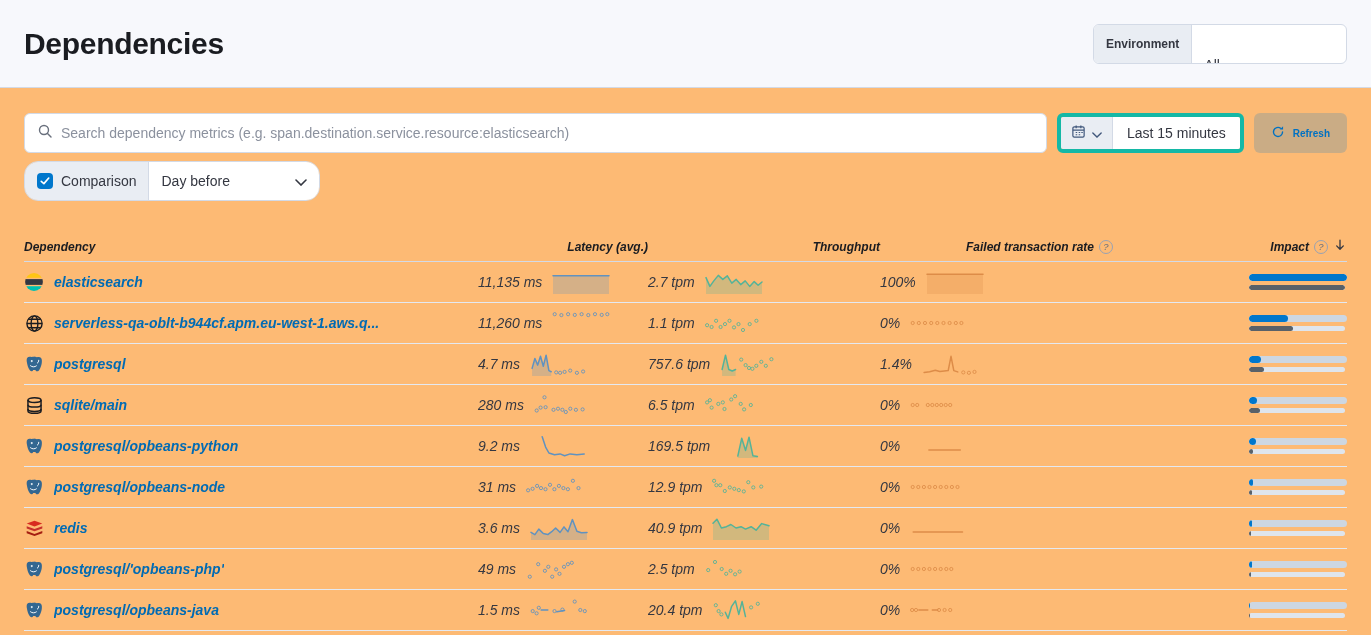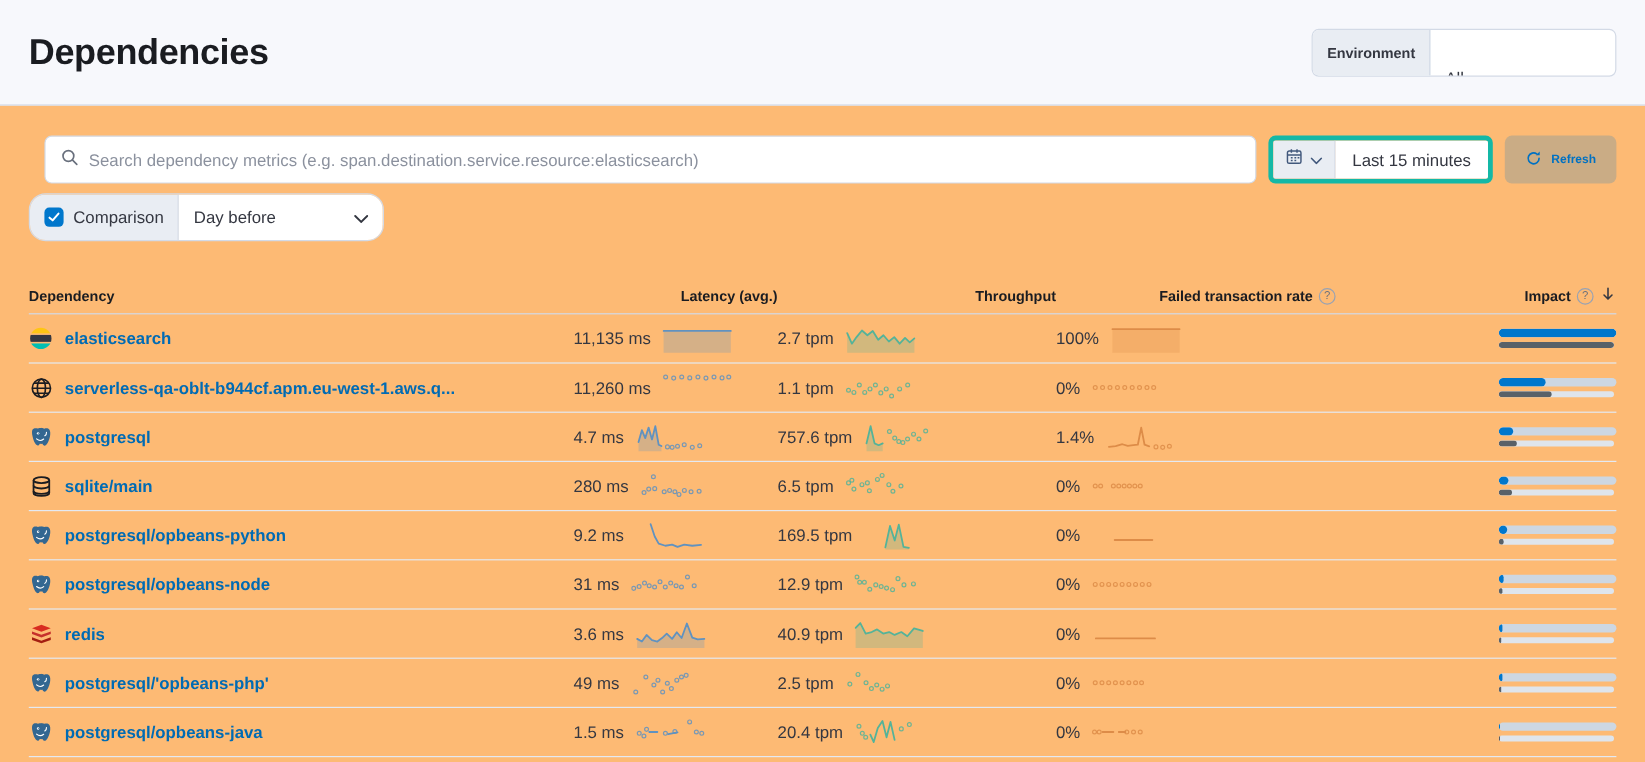--- a/index.html
+++ b/index.html
@@ -11,21 +11,21 @@
     display:flex; align-items:center; justify-content:space-between; padding:0 24px; }
   .page-title { font-size:30px; font-weight:700; color:#1a1c21; letter-spacing:-0.3px; }
   .env-control { display:flex; align-items:stretch; height:40px; border:1px solid #d3dae6;
     border-radius:6px; overflow:hidden; background:#fff; min-width:254px; }
   .env-label { background:#e9edf3; display:flex; align-items:center; padding:0 12px;
     font-size:12px; font-weight:700; color:#343741; border-right:1px solid #d3dae6; }
   .env-select { display:flex; align-items:center; justify-content:space-between; flex:1;
     padding:0 12px; font-size:14px; cursor:pointer; min-width:140px;margin-top:40px; }
 
   
-  .toolbar { display:flex; align-items:center; gap:10px; padding:25px 24px 0;margin-left:13px; }
+  .toolbar { display:flex; align-items:center; gap:10px; padding:25px 24px 0; }
   .search-box { flex:1; height:40px; border:1px solid #d3dae6; border-radius:6px; background:#fff;
     display:flex; align-items:center; padding:0 12px; gap:8px; }
   .search-box input { border:none; outline:none; flex:1; font-size:14px; color:#343741;
     font-family:"Liberation Sans", sans-serif; background:transparent; }
   .search-box input::placeholder { color:#8b919e; }
   .datepicker { display:flex; align-items:stretch; height:40px; border:4px solid #14b8a6;
     border-radius:6px; overflow:hidden; }
   .dp-quick { background:#e9edf3; display:flex; align-items:center; gap:6px; padding:0 10px;
     cursor:pointer; border-right:1px solid #d3dae6; }
   .dp-value { background:#fff; display:flex; align-items:center; padding:0 14px; font-size:14px;
@@ -40,21 +40,21 @@
     border-radius:14px; overflow:hidden; }
   .comp-prefix { background:#e9edf3; display:flex; align-items:center; gap:8px; padding:0 12px;
     font-size:14px; color:#343741; border-right:1px solid #d3dae6; }
   .checkbox { width:16px; height:16px; border-radius:4px; background:#0077cc;
     display:flex; align-items:center; justify-content:center; cursor:pointer; flex:0 0 16px; }
   .comp-select { background:#fff; display:flex; align-items:center; justify-content:space-between;
     width:170px; padding:0 12px; font-size:14px; cursor:pointer; }
 
   
   .dep-table { margin-top:31px; padding:0 24px; }
-  .thead, .trow { display:grid; grid-template-columns:1fr 170px 232px 233px 234px; align-items:center; }
+  .thead, .trow { display:grid; grid-template-columns:1fr 170px 232px 233px 234px; align-items:center;font-style:italic; }
   .thead { height:30px; border-bottom:1px solid #d3dae6; font-size:12px; font-weight:700; color:#1a1c21; }
   .th { display:flex; align-items:center; justify-content:flex-end; gap:5px; cursor:pointer; }
   .th.left { justify-content:flex-start; cursor:default; }
   .qicon { width:14px; height:14px; border:1px solid #98a2b3; border-radius:50%; color:#69707d;
     font-size:9.5px; font-weight:400; display:inline-flex; align-items:center; justify-content:center; }
   .qicon::after { content:"?"; }
   .trow { height:41px; border-bottom:1px solid #e4e9f1; }
   .cell-dep { display:flex; align-items:center; gap:10px; min-width:0; }
   .dep-icon { width:20px; height:20px; flex:0 0 20px; display:flex; align-items:center; justify-content:center; }
   .dep-link { color:#006bb4; font-size:14px; font-weight:600; text-decoration:none; cursor:pointer;

